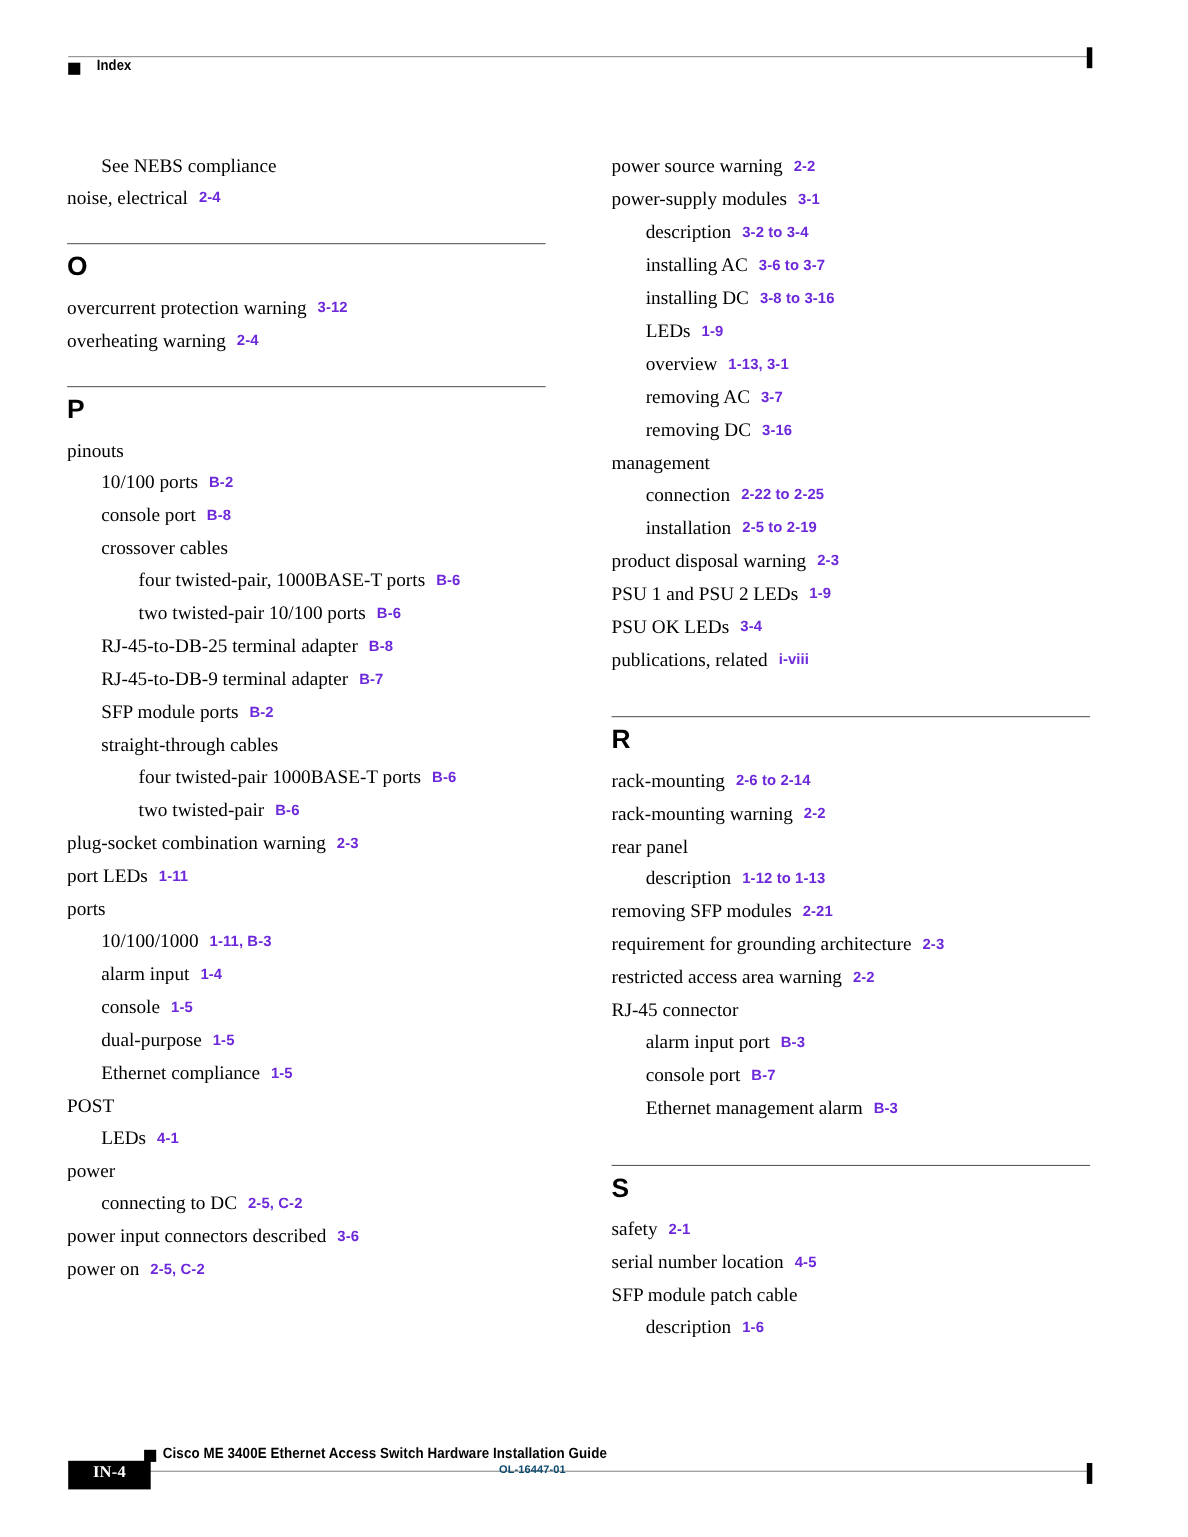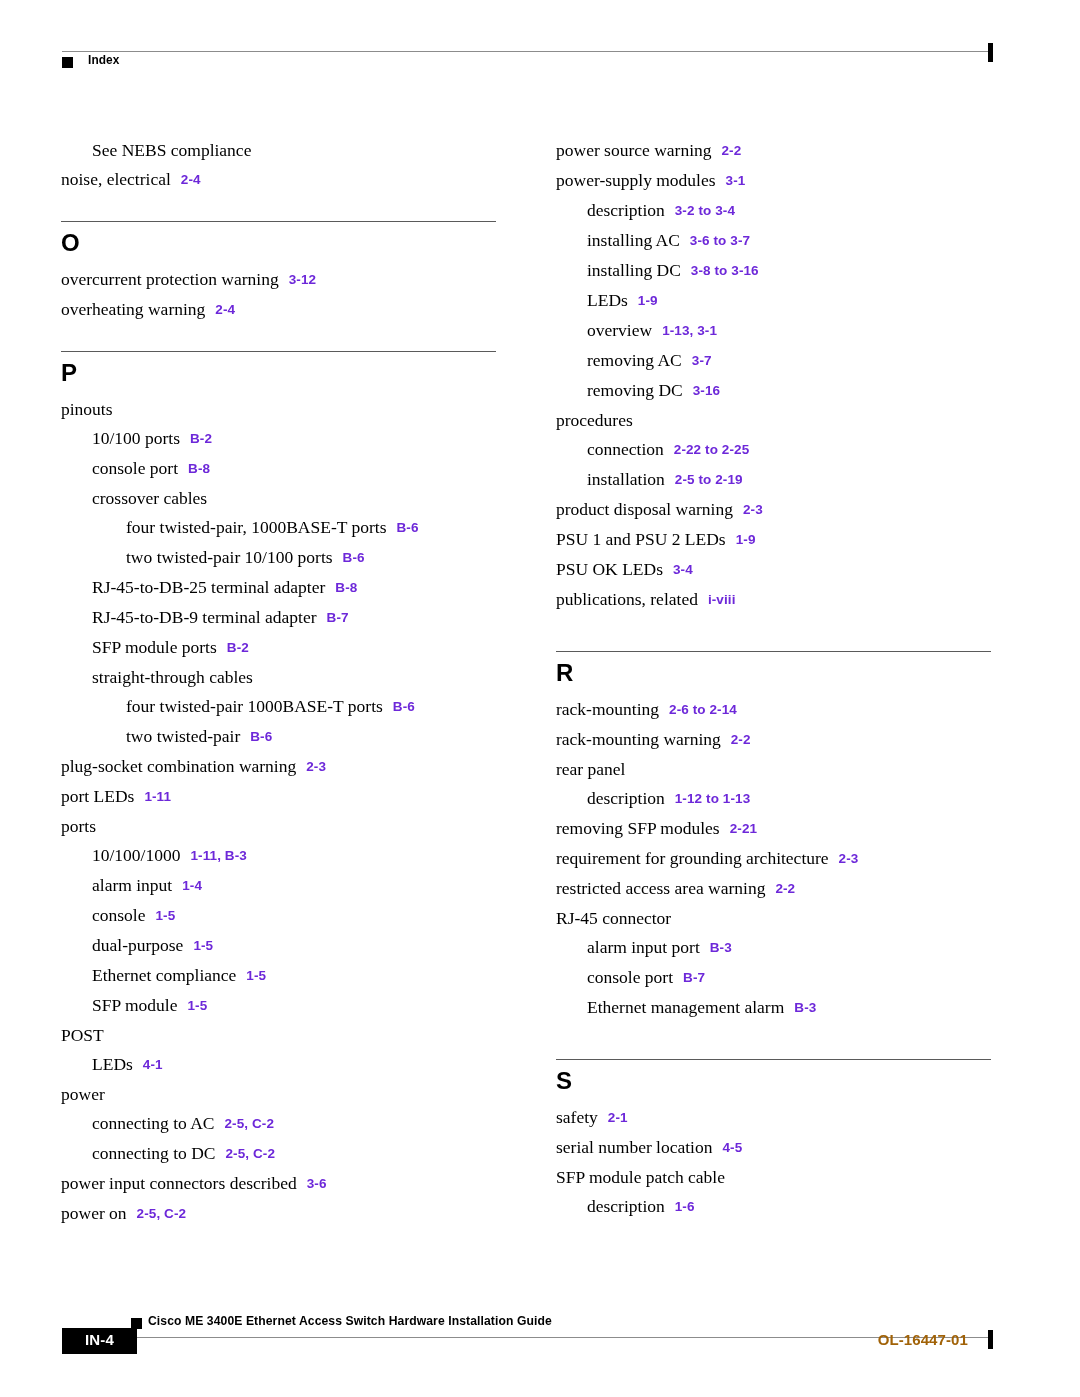--- a/index.html
+++ b/index.html
@@ -154,21 +154,21 @@
     width: 75px;
     height: 26px;
     background: #000000;
   }
   .footer-pagenum {
     position: absolute;
     left: 62px;
     top: 1331px;
     width: 75px;
     text-align: center;
-    font-family: Liberation Sans, sans-serif;
+    font-family: Liberation Serif, serif;
     font-size: 15px;
     font-weight: bold;
     color: #ffffff;
     letter-spacing: 0.2px;
   }
   .footer-guide {
     position: absolute;
     left: 148px;
     top: 1313px;
     font-family: "Liberation Sans Narrow", "Liberation Sans", sans-serif;
@@ -177,25 +177,25 @@
     color: #000000;
     letter-spacing: 0.1px;
     transform: scaleX(0.9);
     transform-origin: left center;
   }
   .footer-docid {
     position: absolute;
     left: 0;
     top: 1331px;
     width: 968px;
-    text-align: right;
+    text-align: center;
     font-family: "Liberation Sans Narrow", "Liberation Sans", sans-serif;
-    font-size: 15px;
-    font-weight: bold;
-    color: #a16207;
+    font-size: 10px;
+    font-weight: bold;
+    color: #0c4a6e;
     letter-spacing: 0.1px;
   }
 </style>
 </head>
 <body>
 
 <div class="page-header">
   <div class="header-rule"></div>
   <div class="header-rule-tick"></div>
   <div class="header-bullet"></div>
@@ -233,40 +233,38 @@
       <div class="entry lvl2"><span class="term">four twisted-pair 1000BASE-T ports</span><span class="ref">B-6</span></div>
       <div class="entry lvl2"><span class="term">two twisted-pair</span><span class="ref">B-6</span></div>
       <div class="entry lvl0"><span class="term">plug-socket combination warning</span><span class="ref">2-3</span></div>
       <div class="entry lvl0"><span class="term">port LEDs</span><span class="ref">1-11</span></div>
       <div class="entry lvl0"><span class="term">ports</span></div>
       <div class="entry lvl1"><span class="term">10/100/1000</span><span class="ref">1-11, B-3</span></div>
       <div class="entry lvl1"><span class="term">alarm input</span><span class="ref">1-4</span></div>
       <div class="entry lvl1"><span class="term">console</span><span class="ref">1-5</span></div>
       <div class="entry lvl1"><span class="term">dual-purpose</span><span class="ref">1-5</span></div>
       <div class="entry lvl1"><span class="term">Ethernet compliance</span><span class="ref">1-5</span></div>
-      <div class="entry lvl1"><span class="term">SFP module</span><span class="ref">1-5</span></div>
       <div class="entry lvl0"><span class="term">POST</span></div>
       <div class="entry lvl1"><span class="term">LEDs</span><span class="ref">4-1</span></div>
       <div class="entry lvl0"><span class="term">power</span></div>
-      <div class="entry lvl1"><span class="term">connecting to AC</span><span class="ref">2-5, C-2</span></div>
       <div class="entry lvl1"><span class="term">connecting to DC</span><span class="ref">2-5, C-2</span></div>
       <div class="entry lvl0"><span class="term">power input connectors described</span><span class="ref">3-6</span></div>
       <div class="entry lvl0"><span class="term">power on</span><span class="ref">2-5, C-2</span></div>
     </div>
   <div class="column right" id="col-right">
       <div class="entry lvl0"><span class="term">power source warning</span><span class="ref">2-2</span></div>
       <div class="entry lvl0"><span class="term">power-supply modules</span><span class="ref">3-1</span></div>
       <div class="entry lvl1"><span class="term">description</span><span class="ref">3-2 to 3-4</span></div>
       <div class="entry lvl1"><span class="term">installing AC</span><span class="ref">3-6 to 3-7</span></div>
       <div class="entry lvl1"><span class="term">installing DC</span><span class="ref">3-8 to 3-16</span></div>
       <div class="entry lvl1"><span class="term">LEDs</span><span class="ref">1-9</span></div>
       <div class="entry lvl1"><span class="term">overview</span><span class="ref">1-13, 3-1</span></div>
       <div class="entry lvl1"><span class="term">removing AC</span><span class="ref">3-7</span></div>
       <div class="entry lvl1"><span class="term">removing DC</span><span class="ref">3-16</span></div>
-      <div class="entry lvl0"><span class="term">procedures</span></div>
+      <div class="entry lvl0"><span class="term">management</span></div>
       <div class="entry lvl1"><span class="term">connection</span><span class="ref">2-22 to 2-25</span></div>
       <div class="entry lvl1"><span class="term">installation</span><span class="ref">2-5 to 2-19</span></div>
       <div class="entry lvl0"><span class="term">product disposal warning</span><span class="ref">2-3</span></div>
       <div class="entry lvl0"><span class="term">PSU 1 and PSU 2 LEDs</span><span class="ref">1-9</span></div>
       <div class="entry lvl0"><span class="term">PSU OK LEDs</span><span class="ref">3-4</span></div>
       <div class="entry lvl0"><span class="term">publications, related</span><span class="ref">i-viii</span></div>
       <div class="gap-lg"></div>
       <div class="letter-block">
         <div class="letter-rule"></div>
         <div class="letter-glyph">R</div>

